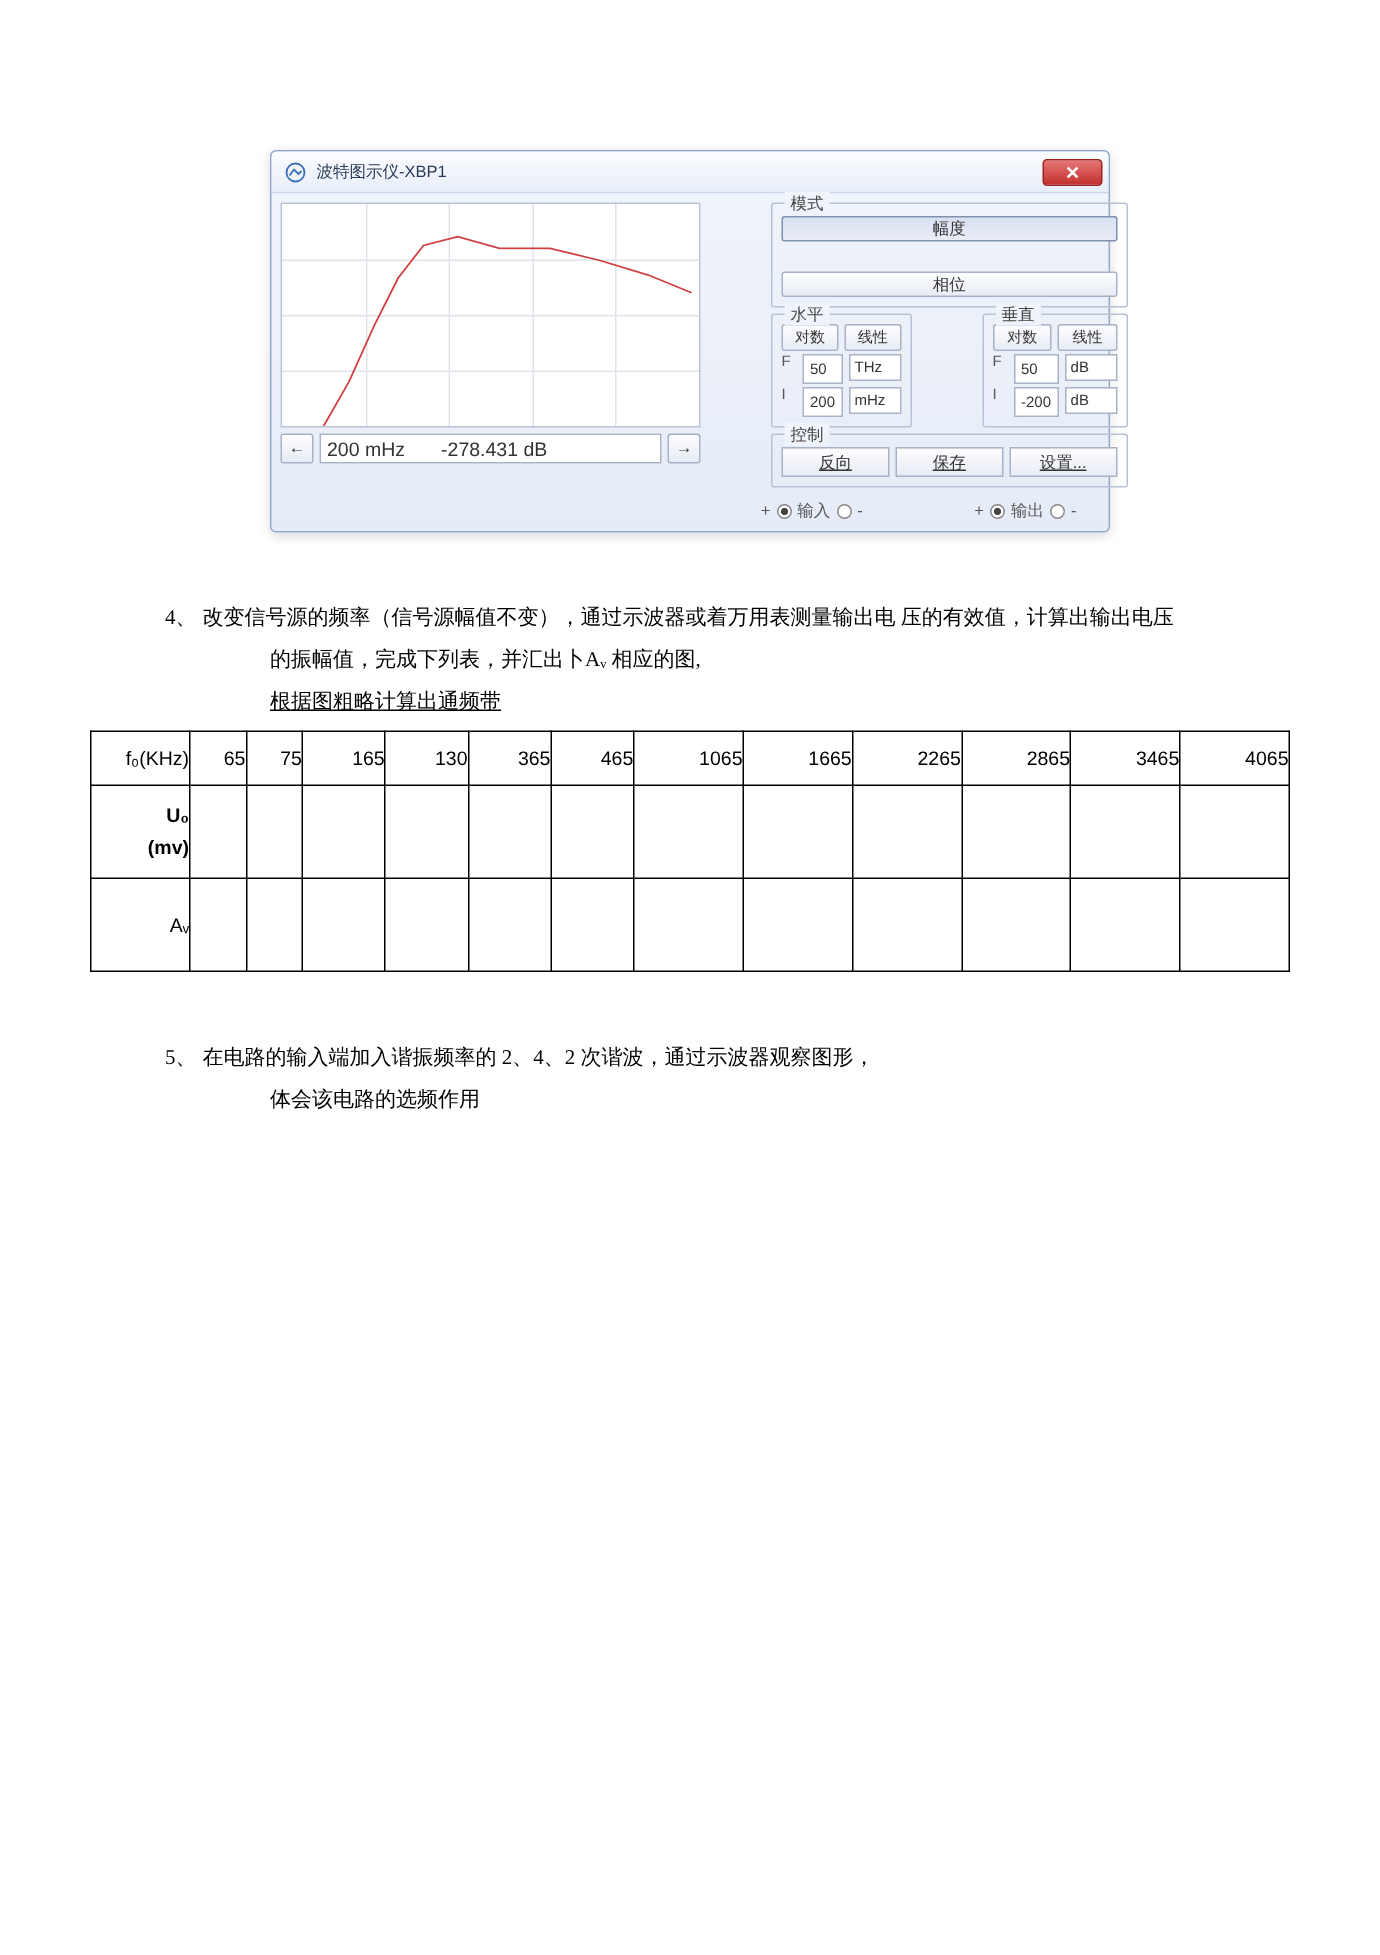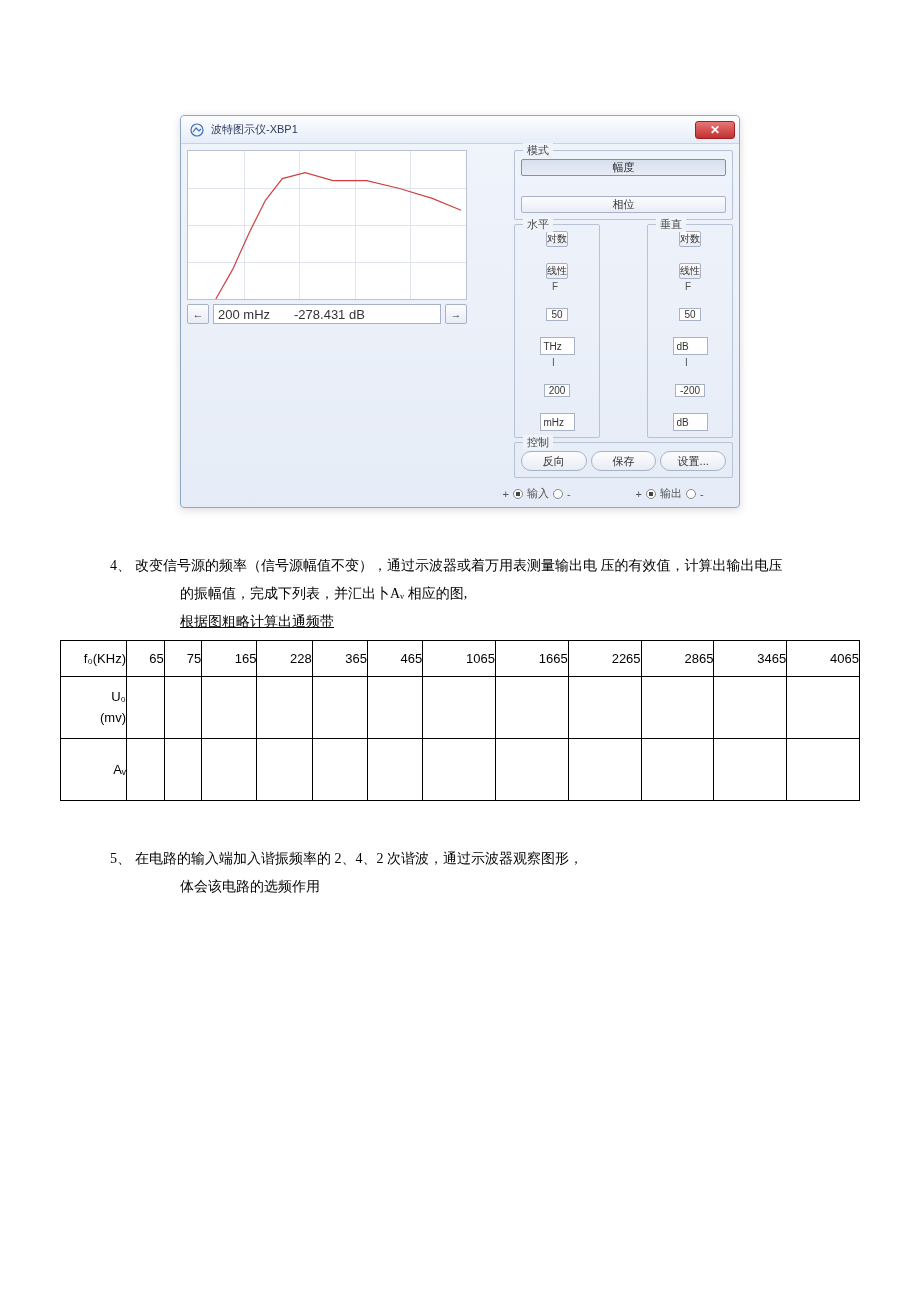--- a/index.html
+++ b/index.html
@@ -6,21 +6,21 @@
     body {
       width: 920px;
       min-height: 1303px;
       background: #fff;
       font-family: "SimSun", "宋体", serif;
       font-size: 14px;
       color: #000;
       padding: 0;
     }
     .page-wrap {
-      padding: 15px 60px 0 60px;
+      padding: 0 60px 0 60px;
     }
     
     .bode-window {
       width: 560px;
       margin: 100px auto 40px;
       border: 1px solid #8fa8c8;
       border-radius: 4px;
       box-shadow: 0 2px 8px rgba(0,0,0,0.15);
       background: linear-gradient(#f0f4fb, #e6ecf7);
       font-family: "Microsoft YaHei", Arial, sans-serif;
@@ -171,24 +171,23 @@
       background: linear-gradient(#d8e0f0, #e8ecf5);
       border-color: #8090b0;
     }
     .hv-wrap {
       display: flex;
       gap: 6px;
     }
     .hv-col { flex: 1; }
     .hv-row {
       display: flex;
-      align-items: center;
-      gap: 16px;
+      align-items: flex-start;
+      gap: 4px;
       margin-top: 2px;
-      flex-direction: column;
     }
     .hv-label { width: 10px; font-size: 10px; color: #555; }
     .num-input {
       flex: 1;
       height: 20px;
       border: 1px solid #a8b2c6;
       background: #fff;
       padding: 0 4px;
       font-size: 10px;
       display: flex;
@@ -219,26 +218,27 @@
     .ctrl-row {
       display: flex;
       gap: 4px;
       margin-top: 4px;
     }
     .ctrl-btn {
       flex: 1;
       height: 20px;
       background: linear-gradient(#fdfdfe, #e8ecf5);
       border: 1px solid #a8b2c6;
-      border-radius: 10px;
+      border-radius: 0;
       display: flex;
       align-items: center;
       justify-content: center;
       cursor: pointer;
       font-size: 11px;
+      text-decoration: underline;
     }
     .io-row {
       display: flex;
       gap: 6px;
       margin-top: 4px;
       font-size: 11px;
       color: #555;
     }
     .io-group {
       flex: 1;
@@ -288,21 +288,21 @@
       font-family: Arial, "SimSun", sans-serif;
       font-size: 13px;
     }
     table.data th, table.data td {
       border: 1px solid #000;
       text-align: right;
       padding: 0;
       vertical-align: middle;
     }
     table.data .row1 td, table.data .row1 th { height: 36px; }
-    table.data .row2 td, table.data .row2 th { height: 62px; }
+    table.data .row2 td, table.data .row2 th { height: 62px; font-weight: bold; }
     table.data .row3 td, table.data .row3 th { height: 62px; }
     table.data th { font-weight: normal; width: 62px; }
     .rowhead { width: 66px !important; }
     .multi-line { line-height: 1.6; }
   </style>
 </head>
 <body>
 
 <div class="page-wrap">
 
@@ -434,21 +434,21 @@
   <div class="para-sub">的振幅值，完成下列表，并汇出卜Aᵥ 相应的图,</div>
   <div class="para-note">根据图粗略计算出通频带</div>
 
   <table class="data">
     <tbody>
         <tr class="row1">
       <th class="rowhead">f₀(KHz)</th>
       <td>65</td>
       <td>75</td>
       <td>165</td>
-      <td>228</td>
+      <td>130</td>
       <td>365</td>
       <td>465</td>
       <td>1065</td>
       <td>1665</td>
       <td>2265</td>
       <td>2865</td>
       <td>3465</td>
       <td>4065</td>
     </tr>
     <tr class="row2">

